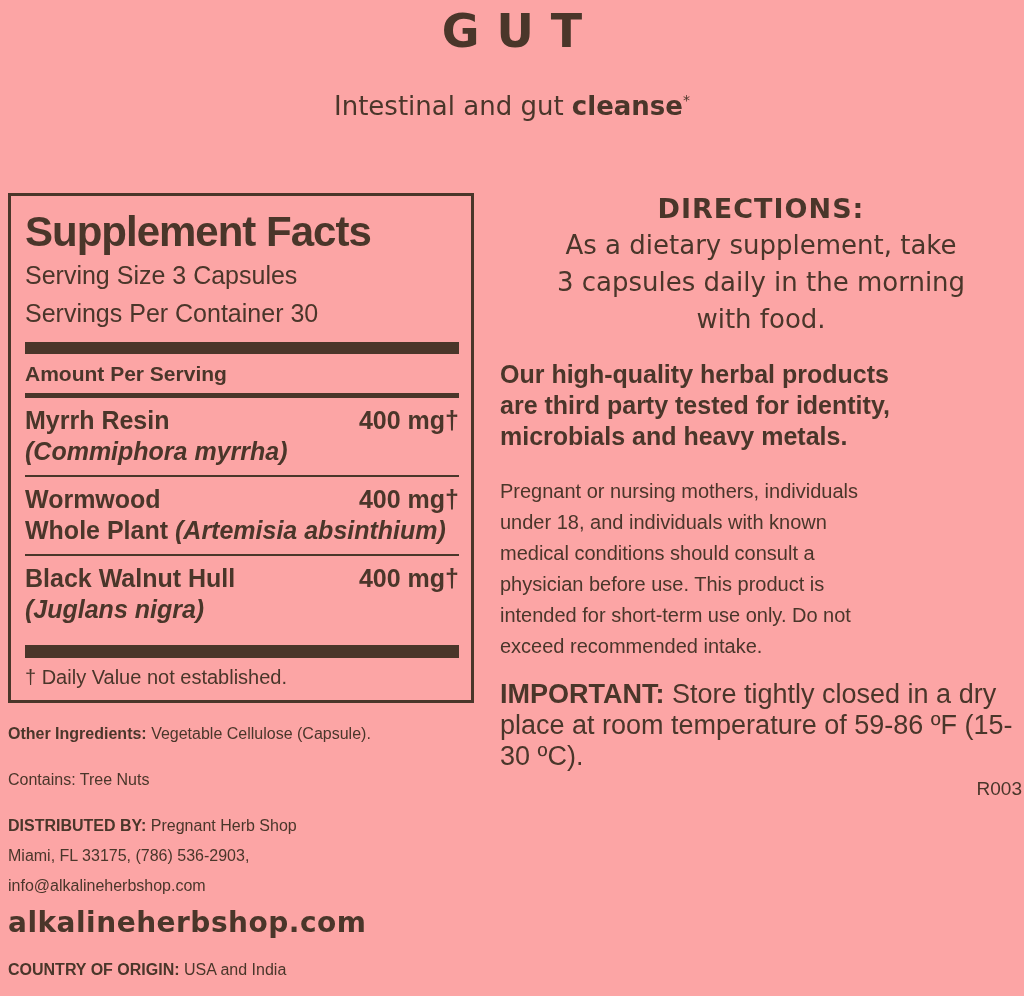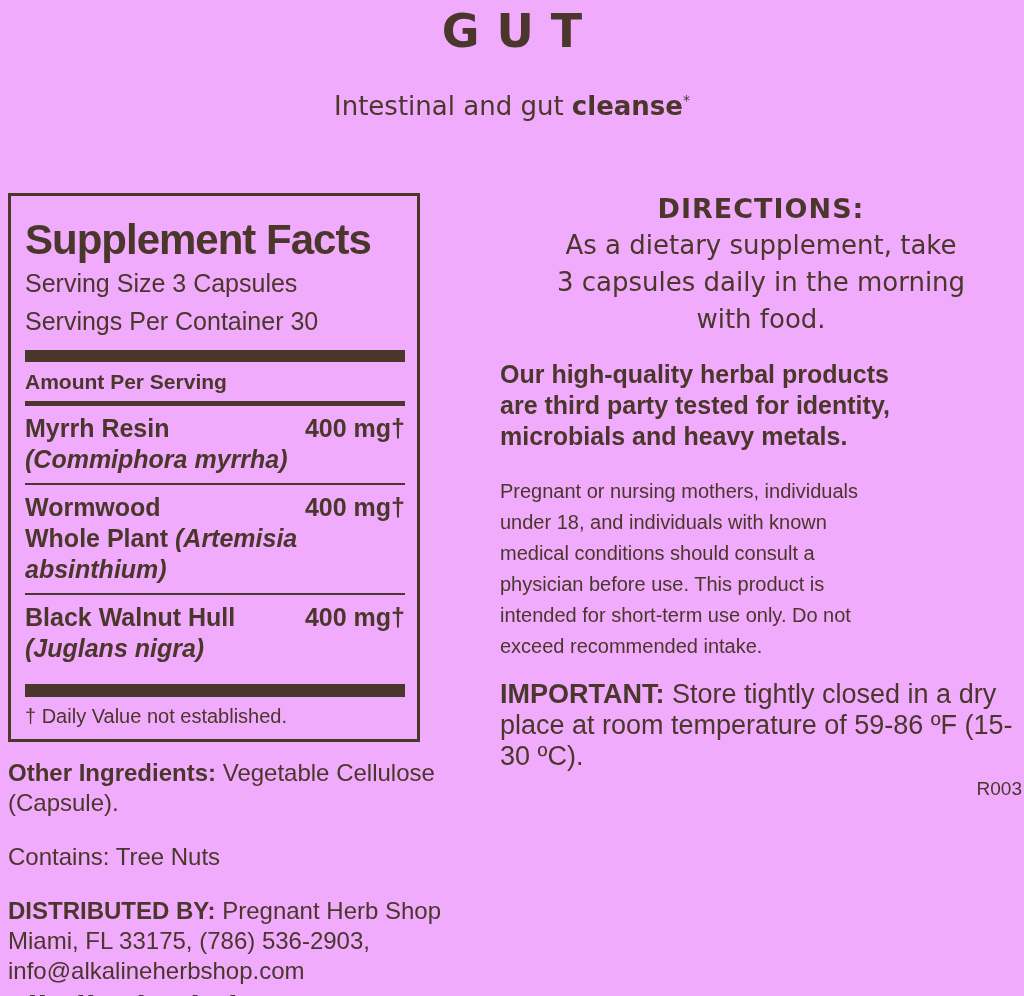--- a/index.html
+++ b/index.html
@@ -1,20 +1,20 @@
 <!DOCTYPE html>
 <html><head>
 <meta charset="utf-8">
 <style>
   html, body { margin: 0; padding: 0; background: #ffffff; }
   .label {
     position: relative;
     width: 1024px;
     height: 996px;
-    background: #f0abfc;
+    background: #fca5a5;
     color: #4a362a;
     font-family: "Liberation Sans", sans-serif;
     overflow: hidden;
     box-sizing: border-box;
   }
   .pre { white-space: pre-line; }
 
   
   .header { text-align: center; }
   .product-name {
@@ -46,22 +46,22 @@
     display: flex;
     gap: 26px;
   }
   .col-left  { width: 466px; box-sizing: border-box; }
   .col-right { width: 522px; box-sizing: border-box; }
 
   
   .facts-box {
     border: 3px solid #4a362a;
     box-sizing: border-box;
-    padding: 20px 12px 10px 14px;
-    width: 412px;
+    padding: 12px 12px 10px 14px;
+    width: 466px;
   }
   .facts-title {
     margin: 0;
     font-size: 42px;
     line-height: 48px;
     font-weight: bold;
     letter-spacing: -1px;
     white-space: nowrap;
   }
   .serving-line { font-size: 25px; line-height: 38px; }
@@ -71,21 +71,21 @@
   .aps-rule { background: #4a362a; height: 5px; margin-top: 6px; }
   .facts-row { padding: 7px 0 8px 0; font-weight: bold; }
   .facts-row.ruled { border-bottom: 2px solid #4a362a; }
   .row-main { display: flex; justify-content: space-between; font-size: 25px; line-height: 31px; }
   .row-amount { display: flex; }
   .row-latin { font-size: 25px; line-height: 31px; }
   .latin-italic { font-style: italic; }
   .footnote { font-size: 20px; line-height: 25px; margin-top: 7px; }
 
   
-  .info-block { font-size: 24px; line-height: 30px; }
+  .info-block { font-size: 16px; line-height: 30px; }
   .info-block b { font-weight: bold; }
   .other-ingredients { margin-top: 16px; }
   .contains { margin-top: 13px; }
   .distributed { margin-top: 15px; }
   .website {
     margin-top: 5px;
     font-family: "DejaVu Sans", sans-serif;
     font-weight: bold;
     font-size: 28px;
     line-height: 34px;

